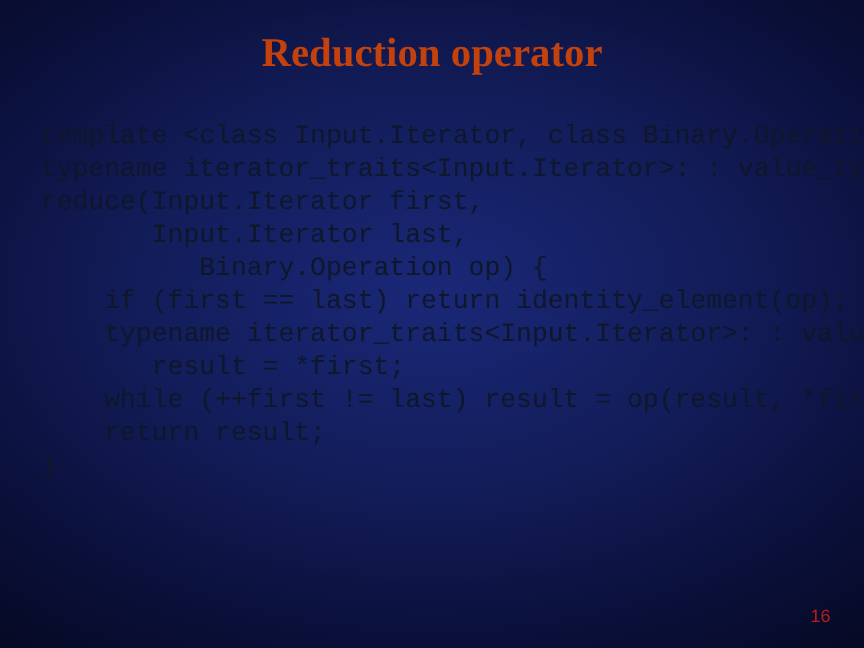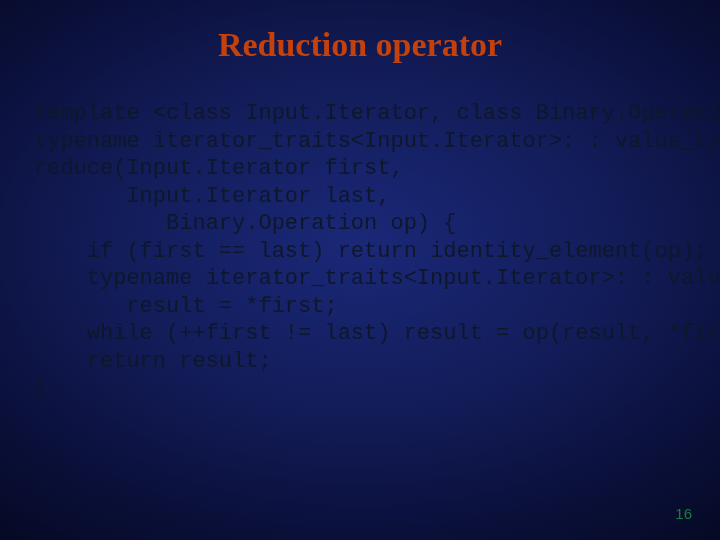--- a/index.html
+++ b/index.html
@@ -30,21 +30,21 @@
     color: #0f172a;
     padding-left: 34px;
     padding-top: 36px;
   }
   .pagenum {
     position: absolute;
     bottom: 18px;
     right: 28px;
     font-family: Arial, Helvetica, sans-serif;
     font-size: 15px;
-    color: #15803d;
+    color: #b91c1c;
   }
 </style>
 </head>
 <body>
 
 <div class="title">Reduction operator</div>
 
 <div class="code">template &lt;class Input.Iterator, class Binary.Operation&gt;
 typename iterator_traits&lt;Input.Iterator&gt;: : value_type
 reduce(Input.Iterator first,

